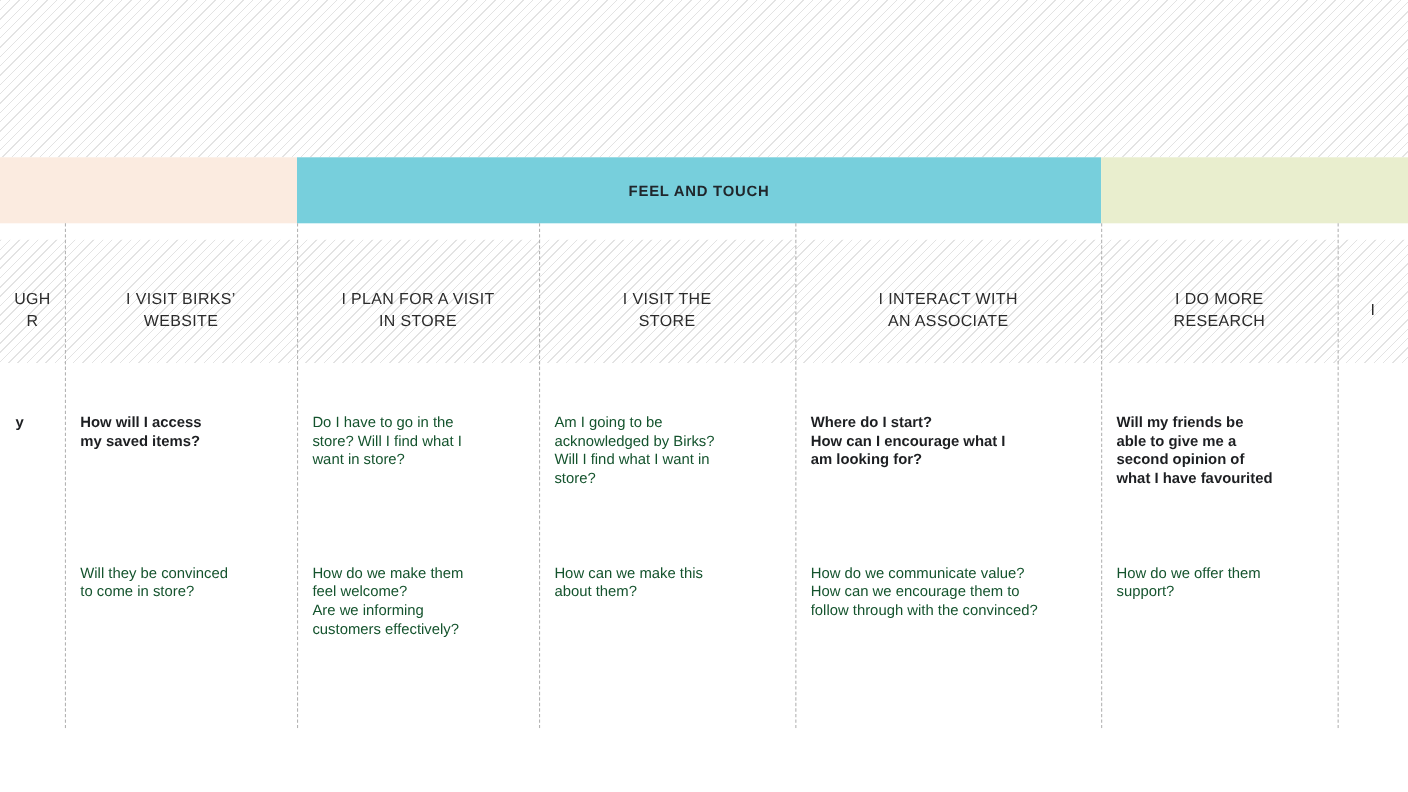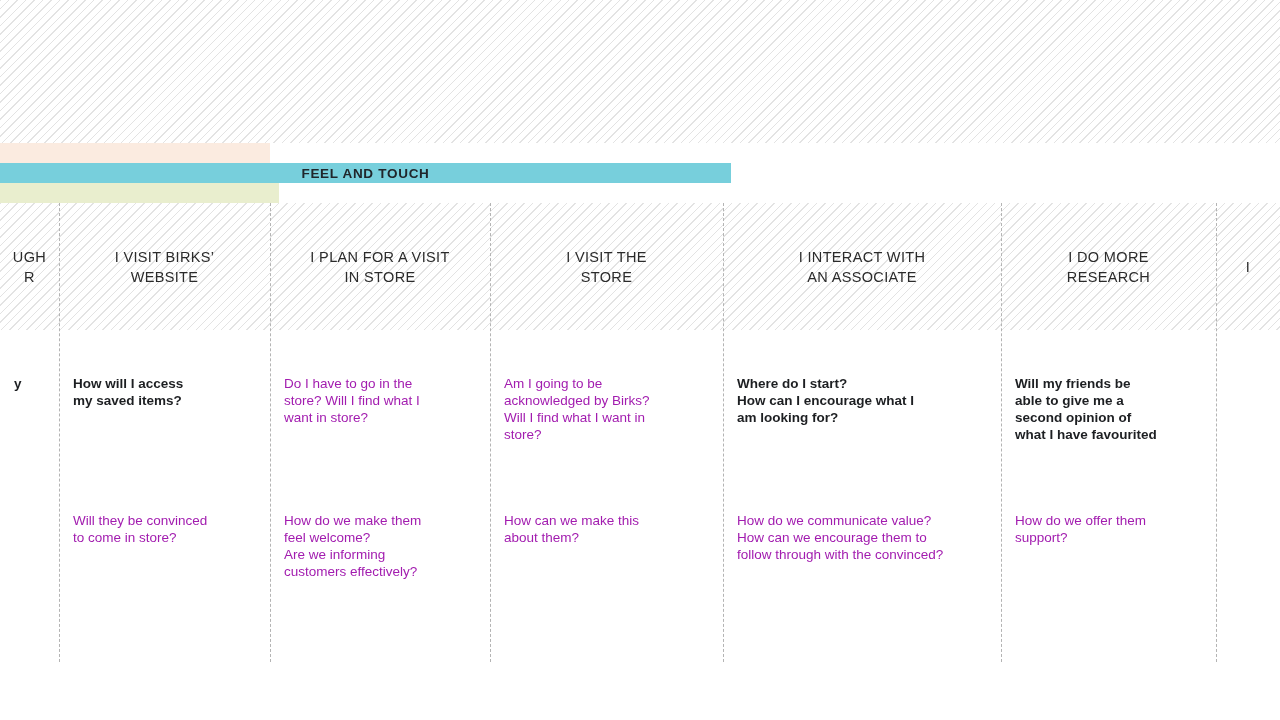--- a/index.html
+++ b/index.html
@@ -40,21 +40,20 @@
     height: 143px;
   }
 
   
   #phase-bar {
     position: absolute;
     left: 0; top: 143px;
     width: 1280px;
     height: 60px;
     display: flex;
-    flex-direction: column;
   }
   .phase {
     height: 60px;
     display: flex;
     align-items: center;
     justify-content: center;
     box-sizing: border-box;
   }
   .phase-label {
     font-size: 13.5px;
@@ -70,21 +69,21 @@
         rgba(255,255,255,0.30) 0px,
         rgba(255,255,255,0.30) 1px,
         rgba(255,255,255,0) 1px,
         rgba(255,255,255,0) 6px
     );
   }
 
   
   #step-row {
     position: absolute;
-    left: 0; top: 203px;
+    left: 0; top: 218px;
     width: 1280px;
     height: 127px;
     display: flex;
   }
   .step-cell {
     height: 127px;
     box-sizing: border-box;
     display: flex;
     align-items: center;
     justify-content: center;
@@ -113,21 +112,21 @@
     box-sizing: border-box;
     position: relative;
     padding: 0;
   }
   .q-block {
     position: absolute;
     left: 14px;
     right: 10px;
     font-size: 13.5px;
     line-height: 17px;
-    color: #a21caf;
+    color: #14532d;
     white-space: pre-line;
   }
   .q-customer { top: 45px; }
   .q-business { top: 182px; }
   .q-block.emph {
     font-weight: bold;
     color: #1d1f22;
   }
 
   

